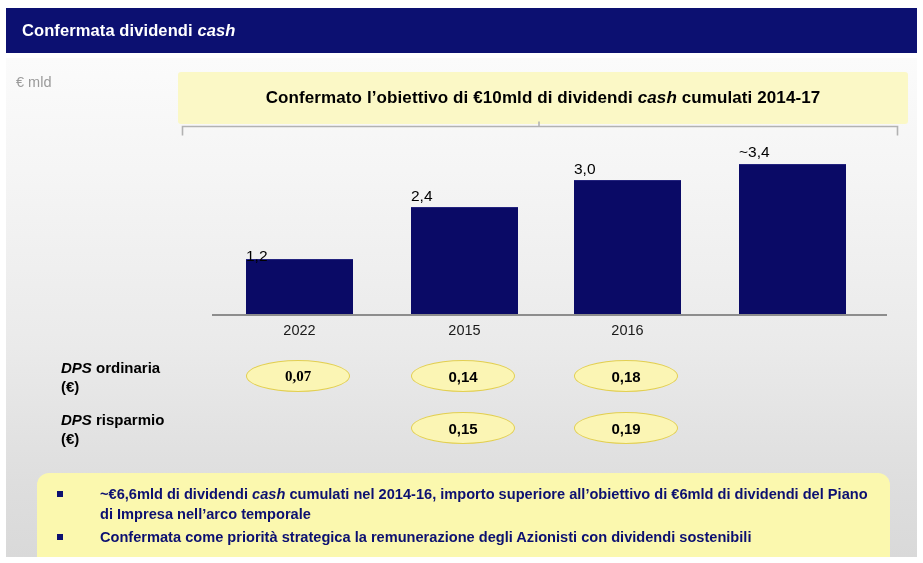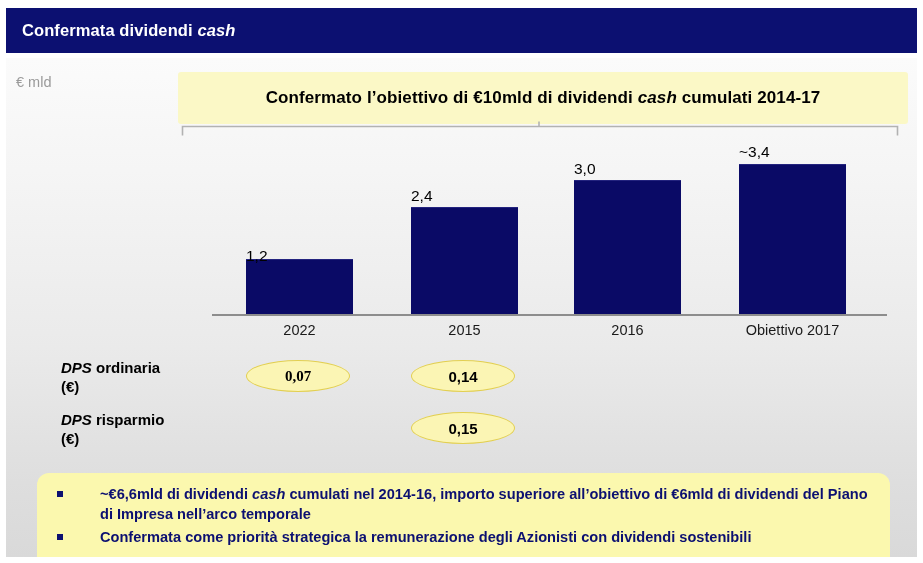--- a/index.html
+++ b/index.html
@@ -248,42 +248,47 @@
       <div class="bar" style="left:405px; width:107px; height:106px;"></div>
       <div class="bar-value" style="left:405px; width:107px; top:71px;">2,4</div>
       <div class="cat-label" style="left:405px; width:107px;">2015</div>
 
       <div class="bar" style="left:568px; width:107px; height:133px;"></div>
       <div class="bar-value" style="left:568px; width:107px; top:44px;">3,0</div>
       <div class="cat-label" style="left:568px; width:107px;">2016</div>
 
       <div class="bar" style="left:733px; width:107px; height:149px;"></div>
       <div class="bar-value" style="left:733px; width:107px; top:27px;">~3,4</div>
-      <div class="cat-label" style="left:719px; width:135px;">Obiettivo 2017</div>
     </div>
 
     <div class="dps-row r0">
       <div class="dps-label"><em>DPS</em><span> ordinaria
 (€)</span></div>
 
       <div class="pill" style="left:240px;font-family:Liberation Serif, serif;">
         <span>0,07</span>
       </div>
       <div class="pill" style="left:405px;">
         <span>0,14</span>
       </div>
+      <div class="pill" style="left:568px;">
+        <span>0,18</span>
+      </div>
     </div>
 
     <div class="dps-row r1">
       <div class="dps-label"><em>DPS</em><span> risparmio
 (€)</span></div>
 
       <div class="pill" style="left:405px;">
         <span>0,15</span>
       </div>
+      <div class="pill" style="left:568px;">
+        <span>0,19</span>
+      </div>
     </div>
 
     <div class="footnote-box">
 
       <div class="footnote-item">
         <div class="footnote-bullet"></div>
         <div class="footnote-text"><span>~€6,6mld di dividendi </span><em>cash</em><span> cumulati nel 2014-16, importo superiore all’obiettivo di €6mld di dividendi del Piano di Impresa nell’arco temporale</span></div>
       </div>
 
       <div class="footnote-item">

